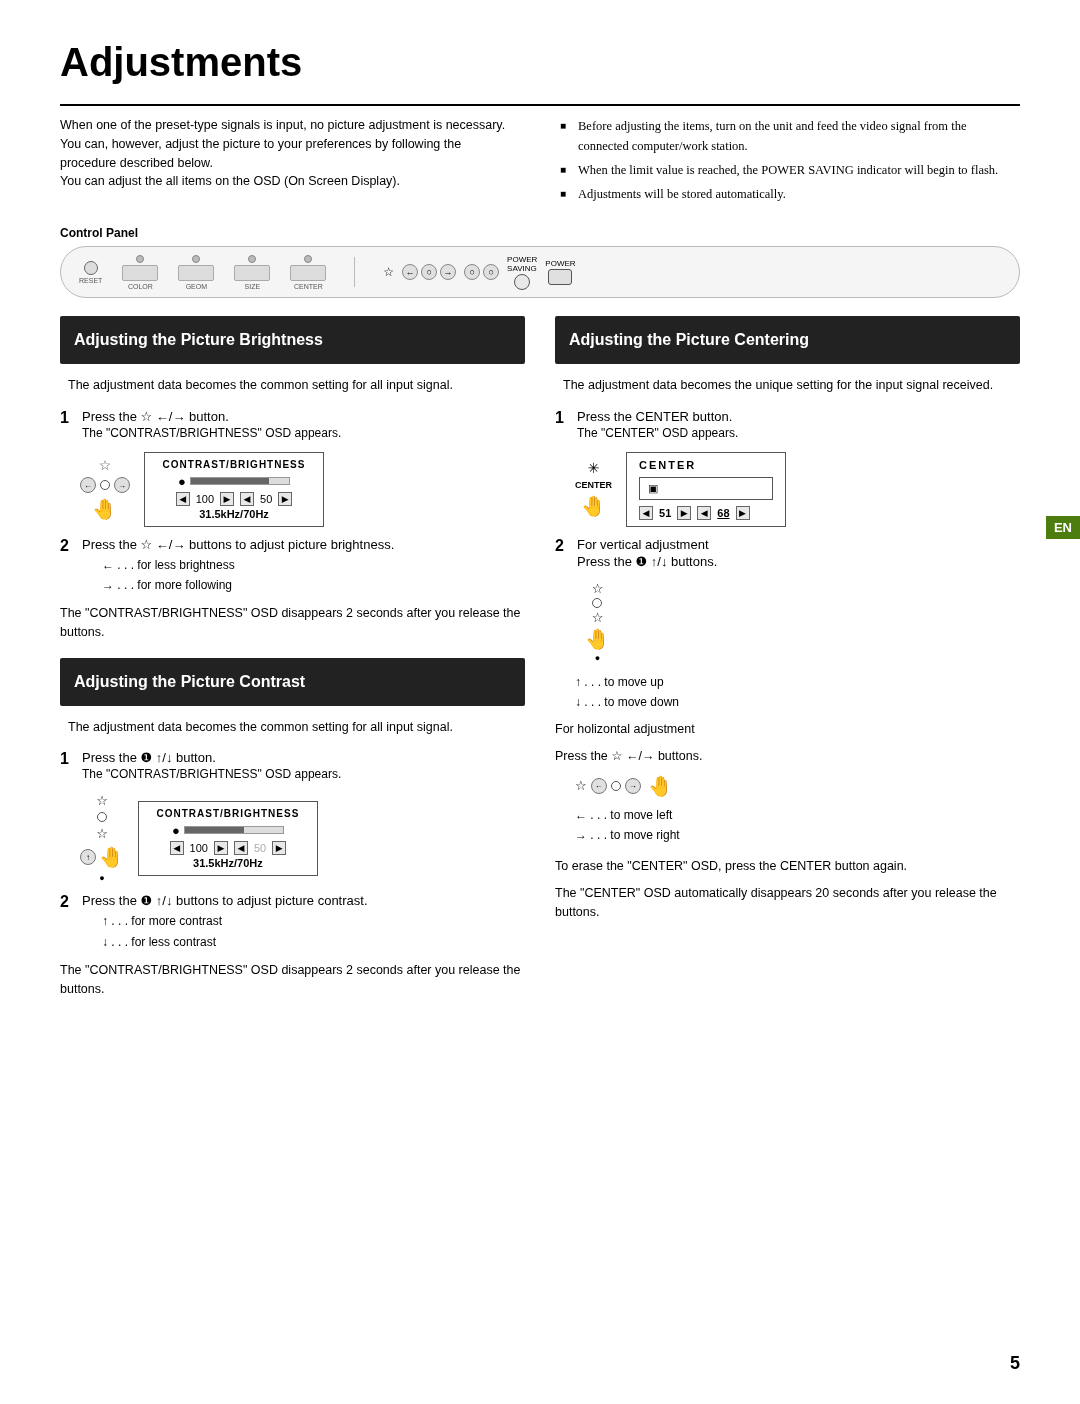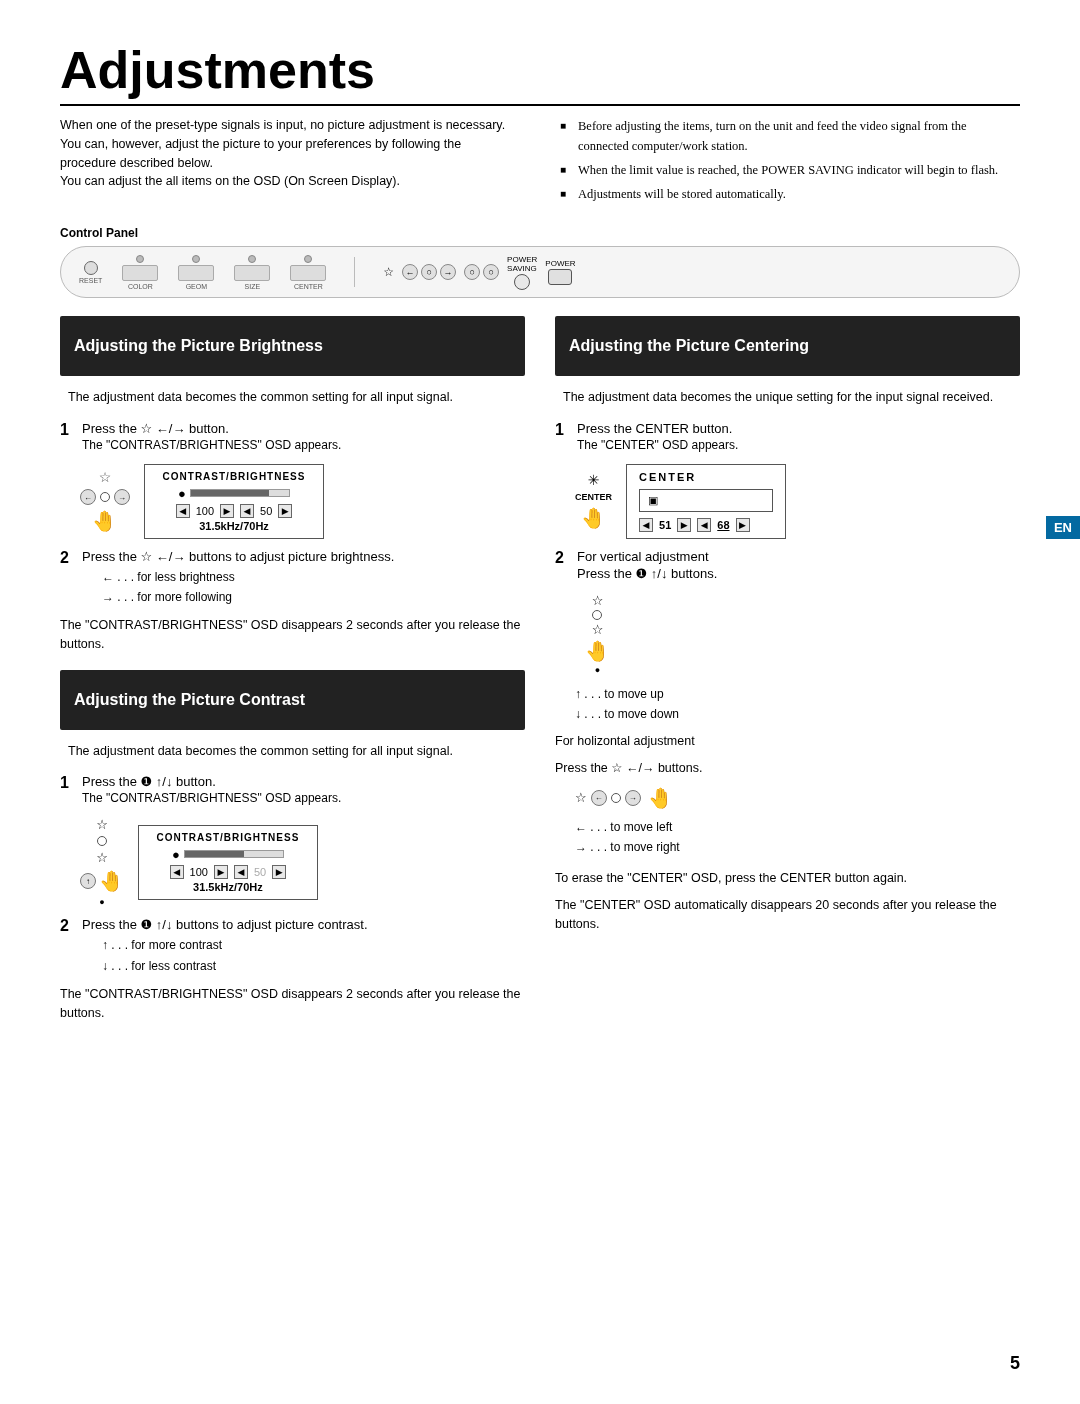--- a/index.html
+++ b/index.html
@@ -7,25 +7,25 @@
       background: #fff;
       font-family: Arial, Helvetica, sans-serif;
       font-size: 13px;
       color: #000;
       width: 1080px;
       min-height: 1404px;
       padding: 40px 60px;
       position: relative;
     }
     h1.page-title {
-      font-size: 52px;
+      font-size: 40px;
       font-weight: bold;
       margin-bottom: 10px;
       border-bottom: 2px solid #000;
-      padding-bottom: 4px;
+      padding-bottom: 19px;
     }
     .intro-columns {
       display: flex;
       gap: 40px;
       margin-bottom: 18px;
       margin-top: 10px;
     }
     .intro-left { flex: 1; font-size: 12.5px; line-height: 1.5; }
     .intro-right { flex: 1; font-size: 12.5px; line-height: 1.6; }
     .intro-right ul { list-style: none; padding-left: 0; }
@@ -40,21 +40,21 @@
     }
     .col-left { flex: 1; }
     .col-right { flex: 1; }
 
     
     .section-header {
       background: #222;
       color: #fff;
       font-size: 16px;
       font-weight: bold;
-      padding: 21px 14px;
+      padding: 15px 14px;
       margin-bottom: 12px;
       border-radius: 2px;
     }
     .section-body { font-size: 12.5px; line-height: 1.5; margin-bottom: 14px; margin-left: 8px; }
 
     .step { display: flex; gap: 6px; margin-bottom: 6px; }
     .step-number { font-weight: bold; font-size: 16px; min-width: 16px; }
     .step-content { flex: 1; }
     .step-content p { margin-bottom: 2px; }
     .step-content .osd-note { font-size: 12px; }
@@ -103,21 +103,21 @@
     .vert-icon-row { display: flex; flex-direction: column; align-items: center; gap: 2px; }
 
     
     .horiz-diagram { display: flex; align-items: center; gap: 8px; margin: 8px 0 8px 20px; }
     .horiz-icons { display: flex; align-items: center; gap: 4px; }
 
     .en-badge {
       position: absolute;
       right: 0;
       top: 50%;
-      background: #0369a1;
+      background: #4d7c0f;
       color: #fff;
       padding: 4px 8px;
       font-size: 13px;
       font-weight: bold;
     }
     .page-number {
       position: absolute;
       bottom: 30px;
       right: 60px;
       font-size: 18px;

